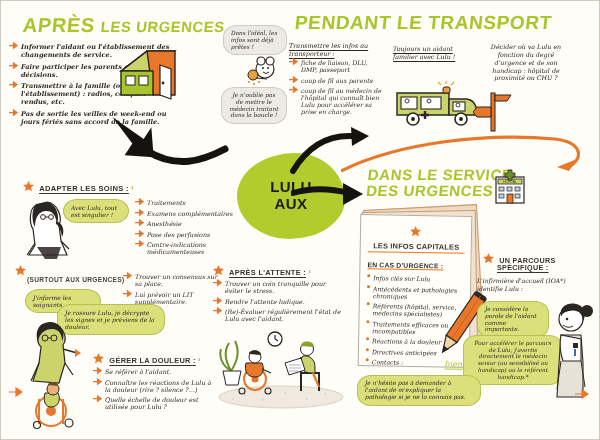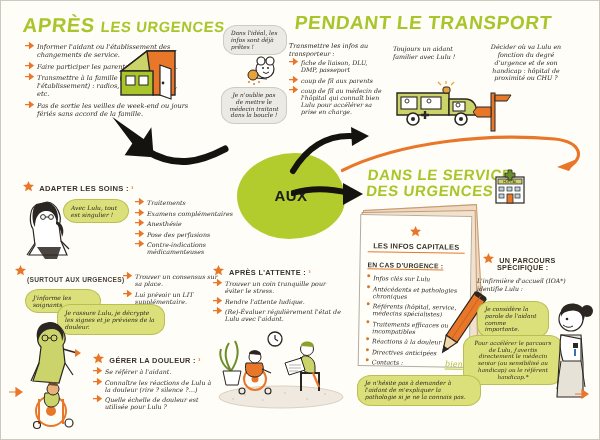--- a/index.html
+++ b/index.html
@@ -24,21 +24,21 @@
   }
   .title-green .small{font-size:.74em;}
   
   .arw{display:inline-block;width:9px;height:7px;margin-right:3px;position:relative;top:-1px;}
   .arw svg{display:block;}
   .star{display:inline-block;width:11px;height:11px;vertical-align:-1px;margin-right:3px;}
   .bullets{list-style:none;margin:0;padding:0;}
   .bullets li{display:flex;align-items:flex-start;margin-bottom:3.5px;}
   .bullets li .tx{flex:1;}
   .b-txt{font-family:"DejaVu Serif", serif;font-style:italic;color:#2f2a24;}
-  .ul{text-decoration-thickness:1px;text-underline-offset:2px;}
+  .ul{text-decoration:underline;text-decoration-thickness:1px;text-underline-offset:2px;}
   
   .bub{
     background:#dbe07a;border:1px solid #b9bf52;border-radius:14px/12px;
     padding:4px 7px;color:#2b2721;font-family:"DejaVu Serif", serif;font-style:italic;
     line-height:1.18;box-sizing:border-box;
   }
   .bub.grey{background:#eceae4;border-color:#cfcbc0;}
   
   #blob{
     width:108px;height:86px;background:#b2cc2e;
@@ -64,21 +64,21 @@
 
 <div id="sheet">
 
   <div class="abs" style="left:22px;top:14px;">
     <div class="title-green" style="font-size:20px;">
       <span>APRÈS</span>
       <span class="small">LES URGENCES</span>
     </div>
   </div>
 
-  <ul class="bullets abs" style="left:24px;top:42px;width:165px;font-size:6.6px;">
+  <ul class="bullets abs" style="left:8px;top:42px;width:165px;font-size:6.6px;font-weight:bold;">
     <li>
       <span class="arw">
           <svg viewBox="0 0 10 8">
             <path d="M0 4h6M5 1l4 3-4 3z" fill="#e8772a" stroke="#e8772a" stroke-width="1.3"></path>
           </svg>
         </span>
       <span class="tx b-txt">Informer l'aidant ou l'établissement des changements de service.</span>
     </li>
     <li>
       <span class="arw">
@@ -341,20 +341,21 @@
     <path d="M86 19 C86 13 99 13 99 20" fill="#8aa12a"></path>
     <path d="M98 46 L104 60" stroke="#e8772a" stroke-width="2.2"></path>
     <path d="M70 36 l16 -5 4 12 -16 5 z" fill="#fff" stroke="#2b2622" stroke-width="1"></path>
     <g stroke="#9a948a" stroke-width=".7">
         <path d="M74 38h12M74 41h12M74 44h9"></path>
       </g>
   </svg>
 
   <div class="abs" id="blob" style="left:236px;top:152px;">
     <div class="t">
+      <div>LULU</div>
       <div>AUX</div>
     </div>
   </div>
 
   <svg class="abs" style="left:288px;top:126px;" width="86" height="48" viewBox="0 0 86 48">
     <path d="M4 44 C22 14 46 6 72 10" stroke="#15130f" stroke-width="6" fill="none" stroke-linecap="round"></path>
     <path d="M62 0 l18 9 -17 10 z" fill="#15130f"></path>
   </svg>
   <svg class="abs" style="left:290px;top:178px;" width="80" height="30" viewBox="0 0 80 30">
     <path d="M2 14 C22 8 42 10 58 14" stroke="#15130f" stroke-width="6" fill="none" stroke-linecap="round"></path>

